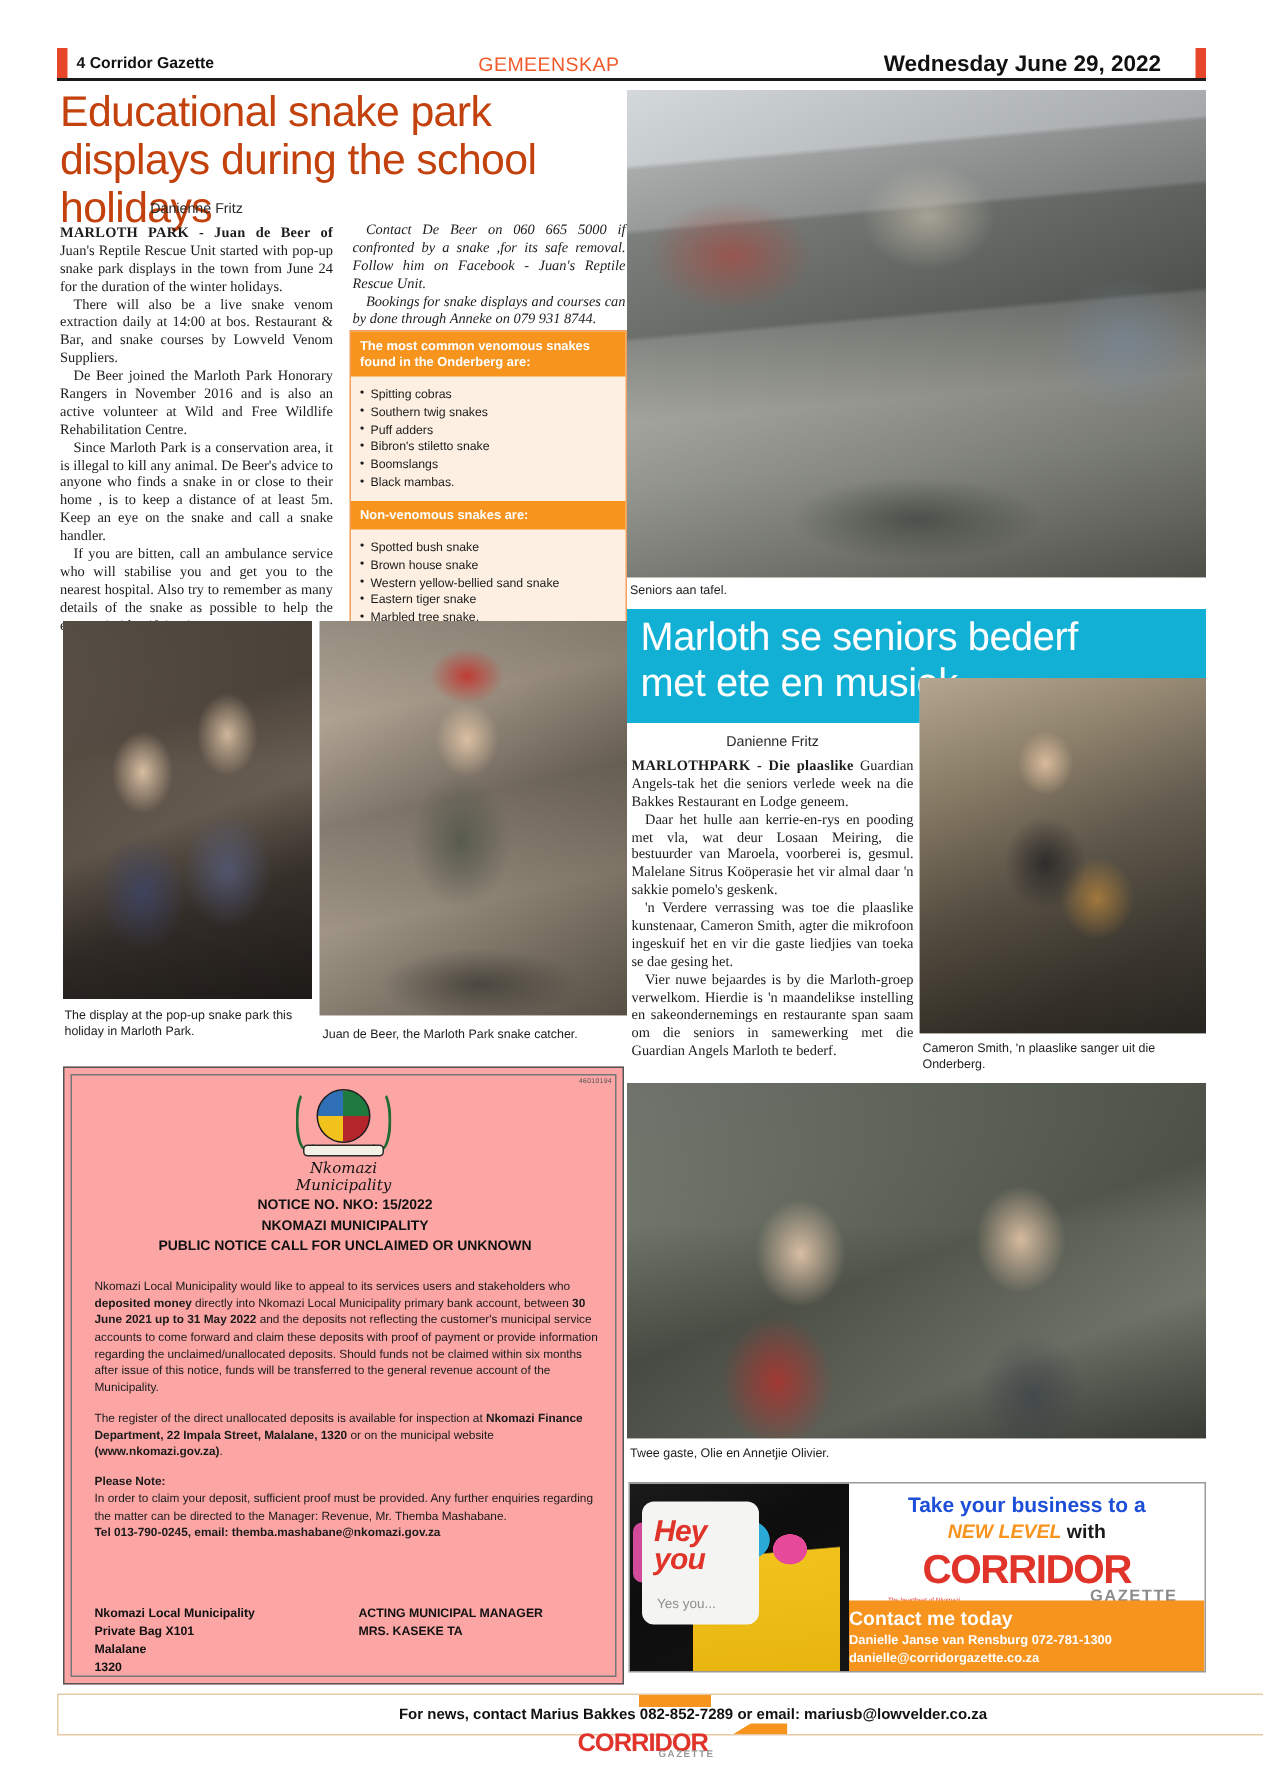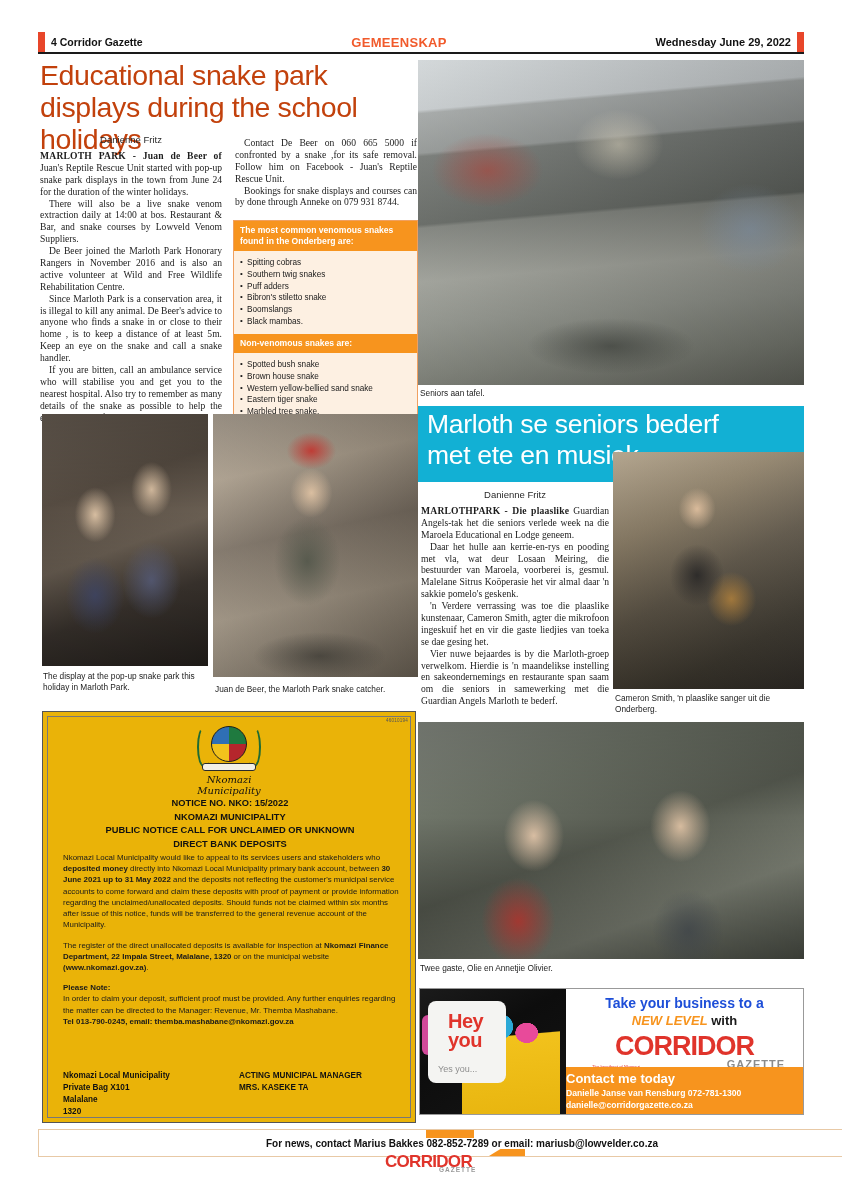--- a/index.html
+++ b/index.html
@@ -19,24 +19,24 @@
   }
   .mast-bar-l, .mast-bar-r {
     width: 7px; height: 20px; background: #e8462a; flex: 0 0 auto;
   }
   .mast-folio {
     font-size: 10.5px; font-weight: bold; color: #111; margin-left: 6px;
     white-space: nowrap;
   }
   .mast-section {
     flex: 1 1 auto; text-align: center; color: #f15a2b;
-    font-size: 13px; font-weight: bold; letter-spacing: .3px;
+    font-size: 13px; font-weight: normal; letter-spacing: .3px;
   }
   .mast-date {
-    font-size: 11px; font-weight: bold; color: #111; margin-right: 6px;
+    font-size: 15px; font-weight: bold; color: #111; margin-right: 23px;
     white-space: nowrap;
   }
   .mast-rule {
     position: absolute; left: 38px; top: 52px; width: 766px; height: 1.6px;
     background: #1a1a1a;
   }
 
   
   .a1-headline {
     position: absolute; left: 40px; top: 60px; width: 378px;
@@ -165,21 +165,21 @@
     color: #ffffff; font-size: 26.5px; line-height: 1.18;
     letter-spacing: -.3px;
   }
   .a2-body {
     position: absolute; left: 421px; top: 489px; width: 188px; height: 200px;
   }
 
   
   .notice {
     position: absolute; left: 42px; top: 711px; width: 374px; height: 412px;
-    border: 1px solid #555; background: #eab308;
+    border: 1px solid #555; background: #fca5a5;
   }
   .notice-inner { position: absolute; inset: 4px; border: 1px solid #777; }
   .notice-ref {
     position: absolute; right: 7px; top: 6px; font-size: 4.6px; color: #555;
     letter-spacing: .2px;
   }
   .crest { position: absolute; left: 50%; top: 12px; transform: translateX(-50%); width: 86px; text-align: center; }
   .crest-art {
     width: 66px; height: 48px; margin: 0 auto; position: relative;
   }
@@ -236,22 +236,22 @@
     background:
       radial-gradient(ellipse 26px 22px at 36% 16%, #2aa8d6 0%, #2aa8d6 60%, transparent 62%),
       radial-gradient(ellipse 18px 16px at 66% 22%, #e84a9a 0%, #e84a9a 62%, transparent 64%),
       linear-gradient(175deg, transparent 26%, #f2c21c 27%, #e8b50f 100%);
   }
   .ad-left .card {
     position: absolute; left: 8px; top: 12px; width: 78px; height: 82px;
     background: #f4f4f2; border-radius: 8px;
   }
   .ad-left .card .hey {
-    position: absolute; left: 20px; top: 11px; color: #e0342b;
-    font-size: 20px; font-weight: bold; line-height: .95;
+    position: absolute; left: 8px; top: 11px; color: #e0342b;
+    font-size: 20px; font-weight: bold; font-style: italic; line-height: .95;
     letter-spacing: -.5px;
   }
   .ad-left .card .you2 {
     position: absolute; left: 10px; bottom: 9px; color: #8e8e8e; font-size: 9px;
   }
   .ad-left .grip {
     position: absolute; left: 2px; top: 26px; width: 13px; height: 40px;
     background: #d24a9a; border-radius: 6px;
   }
   .ad-right { position: absolute; left: 146px; top: 0; right: 0; bottom: 0; }
@@ -329,21 +329,21 @@
       <div class="byline">Danienne Fritz</div>
       <div class="serif" style="margin-top:5px;">
         <p class="noind"><span class="lead">MARLOTH PARK - Juan de Beer of</span><span> Juan's Reptile Rescue Unit started with pop-up snake park displays in the town from June 24 for the duration of the winter holidays.</span></p>
         <p>There will also be a live snake venom extraction daily at 14:00 at bos. Restaurant &amp; Bar, and snake courses by Lowveld Venom Suppliers.</p>
         <p>De Beer joined the Marloth Park Honorary Rangers in November 2016 and is also an active volunteer at Wild and Free Wildlife Rehabilitation Centre.</p>
         <p>Since Marloth Park is a conservation area, it is illegal to kill any animal. De Beer's advice to anyone who finds a snake in or close to their home , is to keep a distance of at least 5m. Keep an eye on the snake and call a snake handler.</p>
         <p>If you are bitten, call an ambulance service who will stabilise you and get you to the nearest hospital. Also try to remember as many details of the snake as possible to help the experts in identifying it.</p>
       </div>
     </div>
     <div class="a1-col">
-      <div class="serif" style="margin-top:3px;">
+      <div class="serif" style="margin-top:14px;font-style:italic;">
         <p>Contact De Beer on 060 665 5000 if confronted by a snake ,for its safe removal. Follow him on Facebook - Juan's Reptile Rescue Unit.</p>
         <p>Bookings for snake displays and courses can by done through Anneke on 079 931 8744.</p>
       </div>
     </div>
   </div>
 
   <div class="snakebox">
     <div class="sb-head">The most common venomous snakes found in the Onderberg are:</div>
     <ul class="sb-list">
       <li>Spitting cobras</li>
@@ -376,21 +376,21 @@
   </div>
 
   <div class="photo" style="left:613px; top:452px; width:191px; height:237px;">
     <div class="ph-layer art-singer"></div>
   </div>
   <div class="cap" style="left:615px; top:693px; width:189px;">Cameron Smith, 'n plaaslike sanger uit die Onderberg.</div>
 
   <div class="a2-body">
     <div class="byline">Danienne Fritz</div>
     <div class="serif" style="margin-top:5px;">
-      <p class="noind"><span class="lead">MARLOTHPARK - Die plaaslike</span><span> Guardian Angels-tak het die seniors verlede week na die Maroela Educational en Lodge geneem.</span></p>
+      <p class="noind"><span class="lead">MARLOTHPARK - Die plaaslike</span><span> Guardian Angels-tak het die seniors verlede week na die Bakkes Restaurant en Lodge geneem.</span></p>
       <p>Daar het hulle aan kerrie-en-rys en pooding met vla, wat deur Losaan Meiring, die bestuurder van Maroela, voorberei is, gesmul. Malelane Sitrus Koöperasie het vir almal daar 'n sakkie pomelo's geskenk.</p>
       <p>'n Verdere verrassing was toe die plaaslike kunstenaar, Cameron Smith, agter die mikrofoon ingeskuif het en vir die gaste liedjies van toeka se dae gesing het.</p>
       <p>Vier nuwe bejaardes is by die Marloth-groep verwelkom. Hierdie is 'n maandelikse instelling en sakeondernemings en restaurante span saam om die seniors in samewerking met die Guardian Angels Marloth te bederf.</p>
     </div>
   </div>
 
   <div class="photo" style="left:42px; top:414px; width:166px; height:252px;">
     <div class="ph-layer art-girls"></div>
   </div>
   <div class="cap" style="left:43px; top:671px; width:164px;">The display at the pop-up snake park this holiday in Marloth Park.</div>
@@ -416,21 +416,20 @@
         <div class="circ"></div>
         <div class="ribbon"></div>
       </div>
       <div class="crest-name">Nkomazi Municipality</div>
     </div>
 
     <div class="notice-title">
       <div>NOTICE NO. NKO: 15/2022</div>
       <div>NKOMAZI MUNICIPALITY</div>
       <div>PUBLIC NOTICE CALL FOR UNCLAIMED OR UNKNOWN</div>
-      <div>DIRECT BANK DEPOSITS</div>
     </div>
 
     <div class="notice-body">
       <p><span>Nkomazi Local Municipality would like to appeal to its services users and stakeholders who </span><span class="bld">deposited money</span><span> directly into Nkomazi Local Municipality primary bank account, between </span><span class="bld">30 June 2021 up to 31 May 2022</span><span> and the deposits not reflecting the customer's municipal service accounts to come forward and claim these deposits with proof of payment or provide information regarding the unclaimed/unallocated deposits. Should funds not be claimed within six months after issue of this notice, funds will be transferred to the general revenue account of the Municipality.</span></p>
       <p><span>The register of the direct unallocated deposits is available for inspection at </span><span class="bld">Nkomazi Finance Department, 22 Impala Street, Malalane, 1320</span><span> or on the municipal website </span><span class="bld">(www.nkomazi.gov.za)</span><span>.</span></p>
       <p><span class="bld">Please Note:</span><br><span>In order to claim your deposit, sufficient proof must be provided. Any further enquiries regarding the matter can be directed to the Manager: Revenue, Mr. Themba Mashabane.</span><br><span class="bld">Tel 013-790-0245, email: themba.mashabane@nkomazi.gov.za</span></p>
     </div>
 
     <div class="notice-foot">
       <div class="nf-l" style="white-space:pre-line;">Nkomazi Local Municipality

